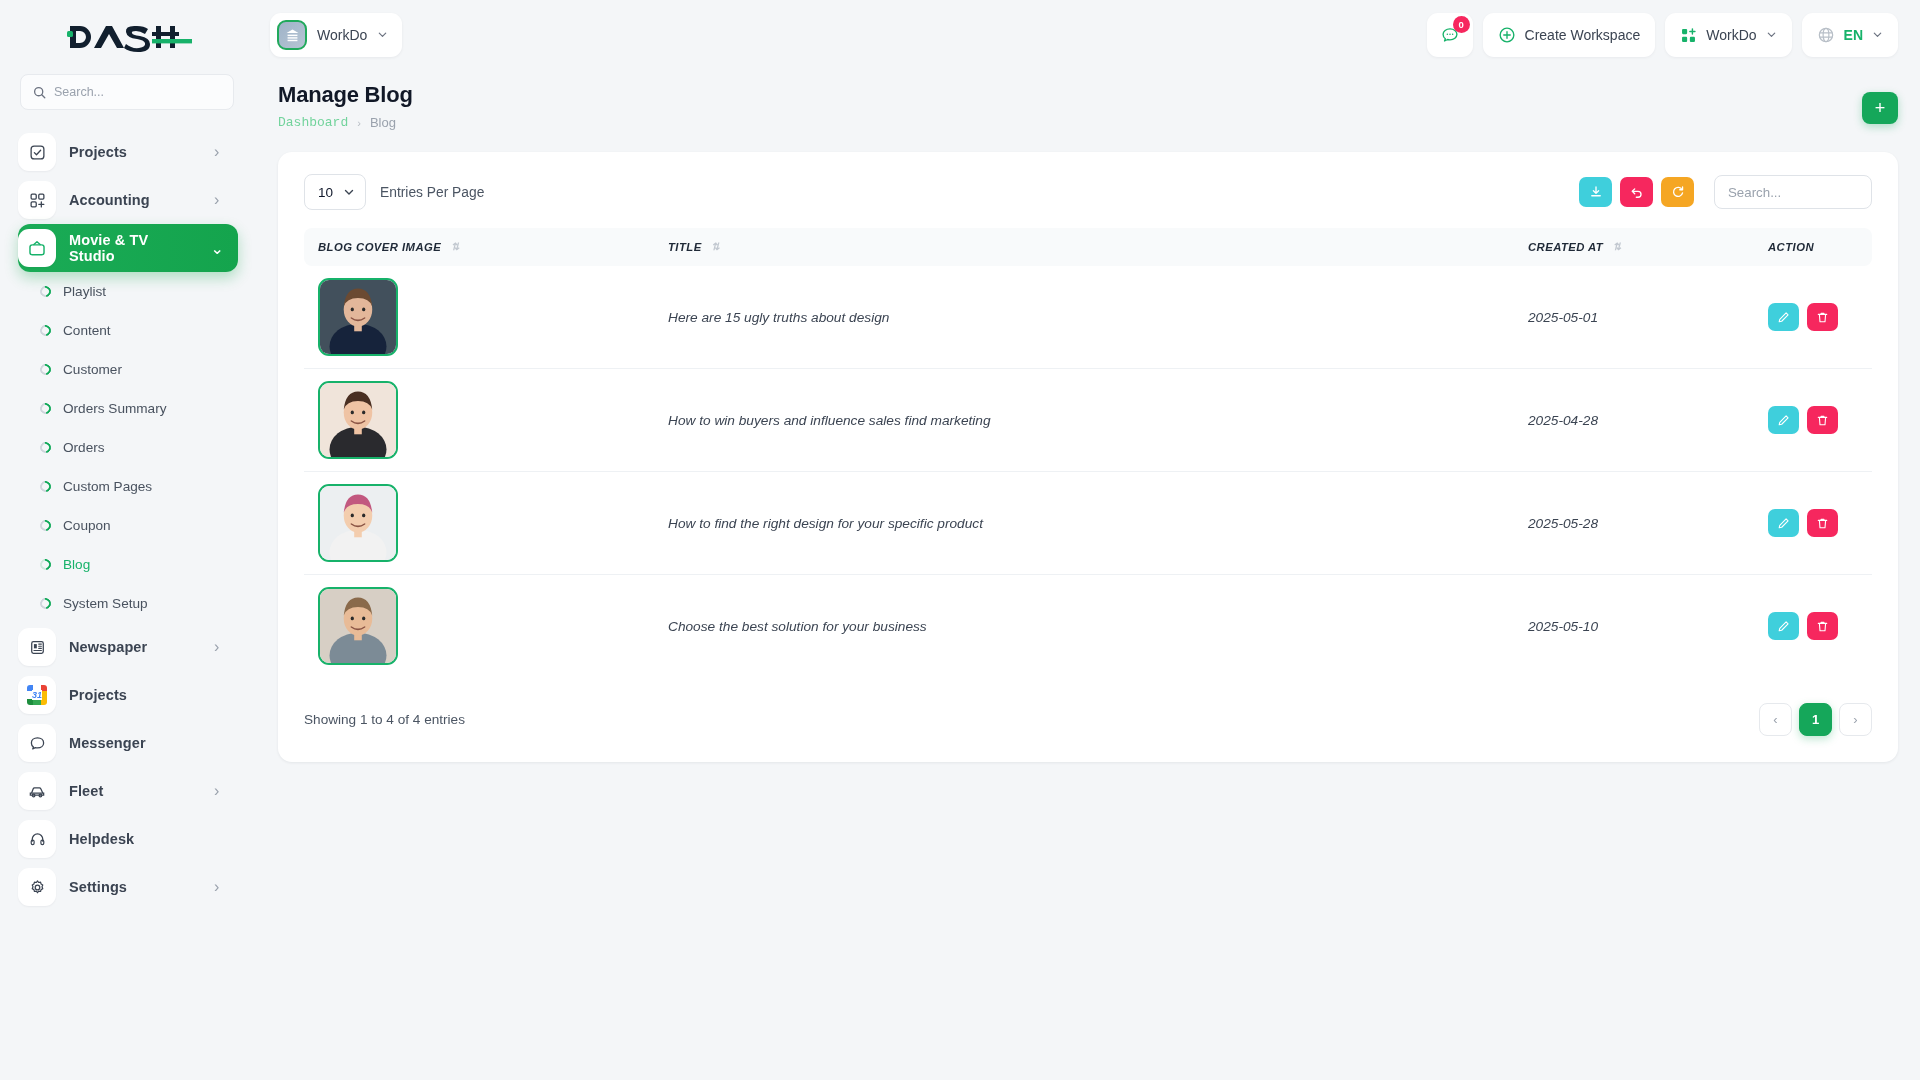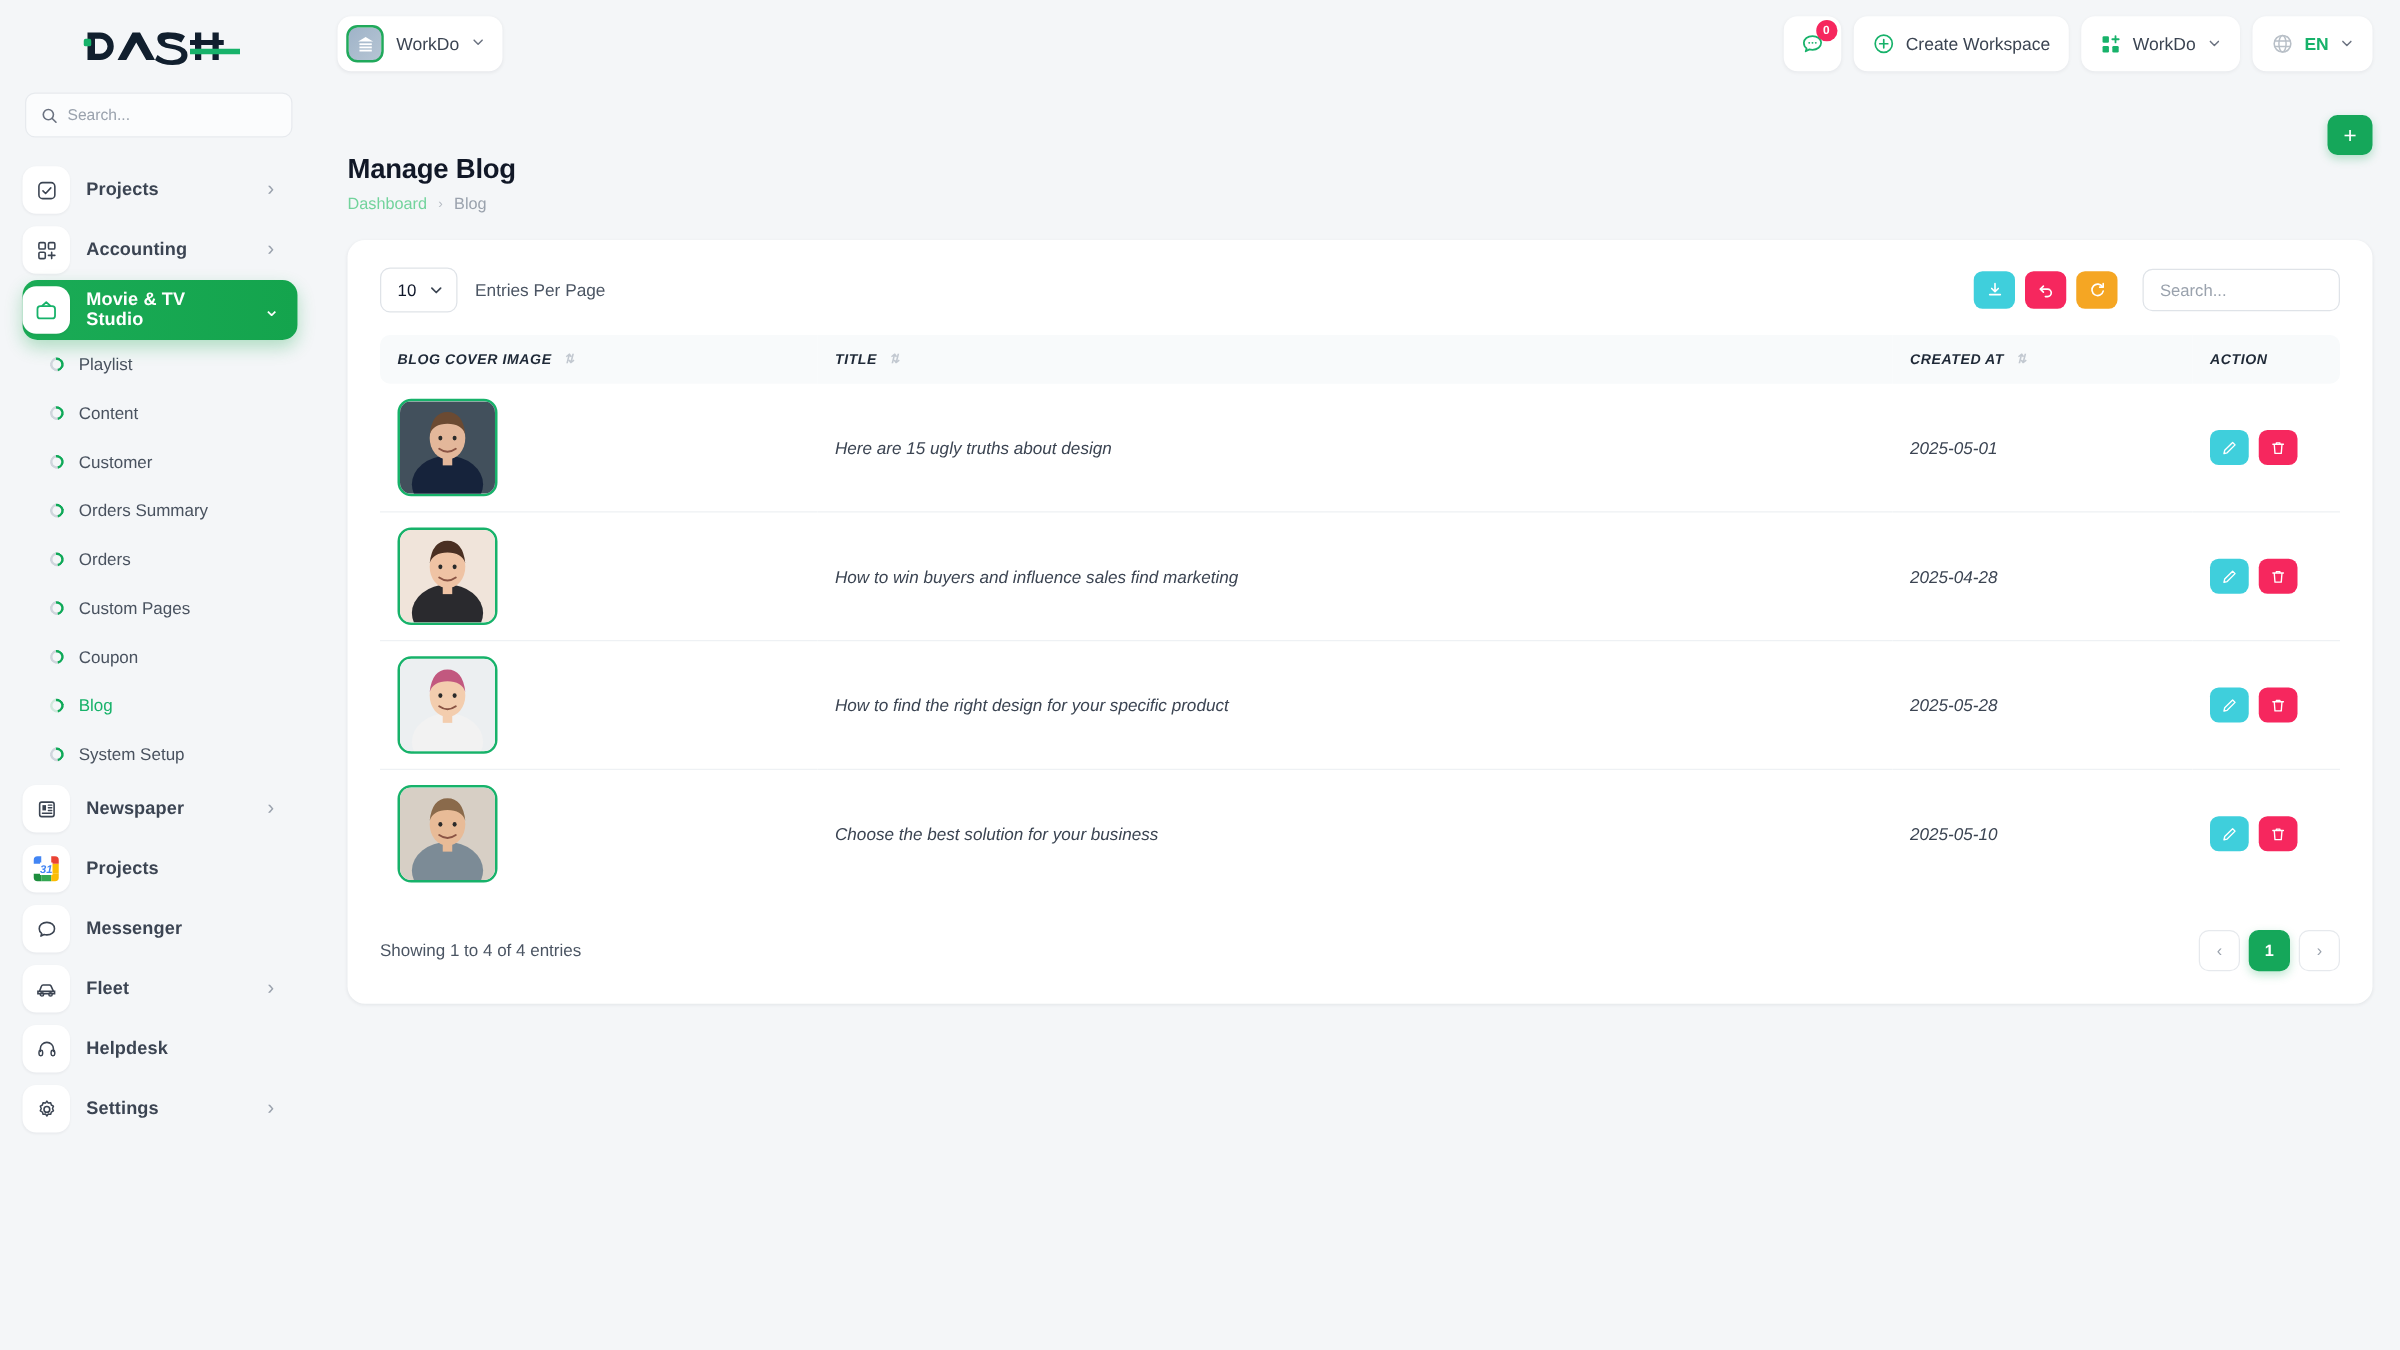--- a/index.html
+++ b/index.html
@@ -131,23 +131,23 @@
     min-width: 17px; height: 17px; border-radius: 9px;
     background: #f6275e; color: #fff; font-size: 9.5px; font-weight: 700;
     display: flex; align-items: center; justify-content: center;
     padding: 0 4px;
   }
   .chev-sm { color: #6b7280; }
 
   
   .page { padding: 12px 22px 0 22px; }
   .page-head { display: flex; align-items: flex-start; }
-  .page-title { font-size: 22px; font-weight: 700; color: #111827; letter-spacing: -.2px; margin-top: 40px; }
+  .page-title { font-size: 22px; font-weight: 700; color: #111827; letter-spacing: -.2px; }
   .crumbs { margin-top: 7px; display: flex; align-items: center; gap: 9px; font-size: 13px; }
-  .crumb-link { color: #72d39c; cursor: pointer; }
+  .crumb-link { color: #72d39c; cursor: pointer; font-family: Liberation Mono, monospace; }
   .crumb-sep { color: #b6bcc4; font-size: 11px; }
   .crumb-cur { color: #9aa2ad; }
   .add-btn {
     margin-left: auto; margin-top: 10px;
     width: 36px; height: 32px; border-radius: 8px;
     background: #15a75a; color: #fff;
     display: flex; align-items: center; justify-content: center;
     cursor: pointer; font-size: 18px; line-height: 1;
     box-shadow: 0 3px 8px rgba(21,167,90,.3);
   }

